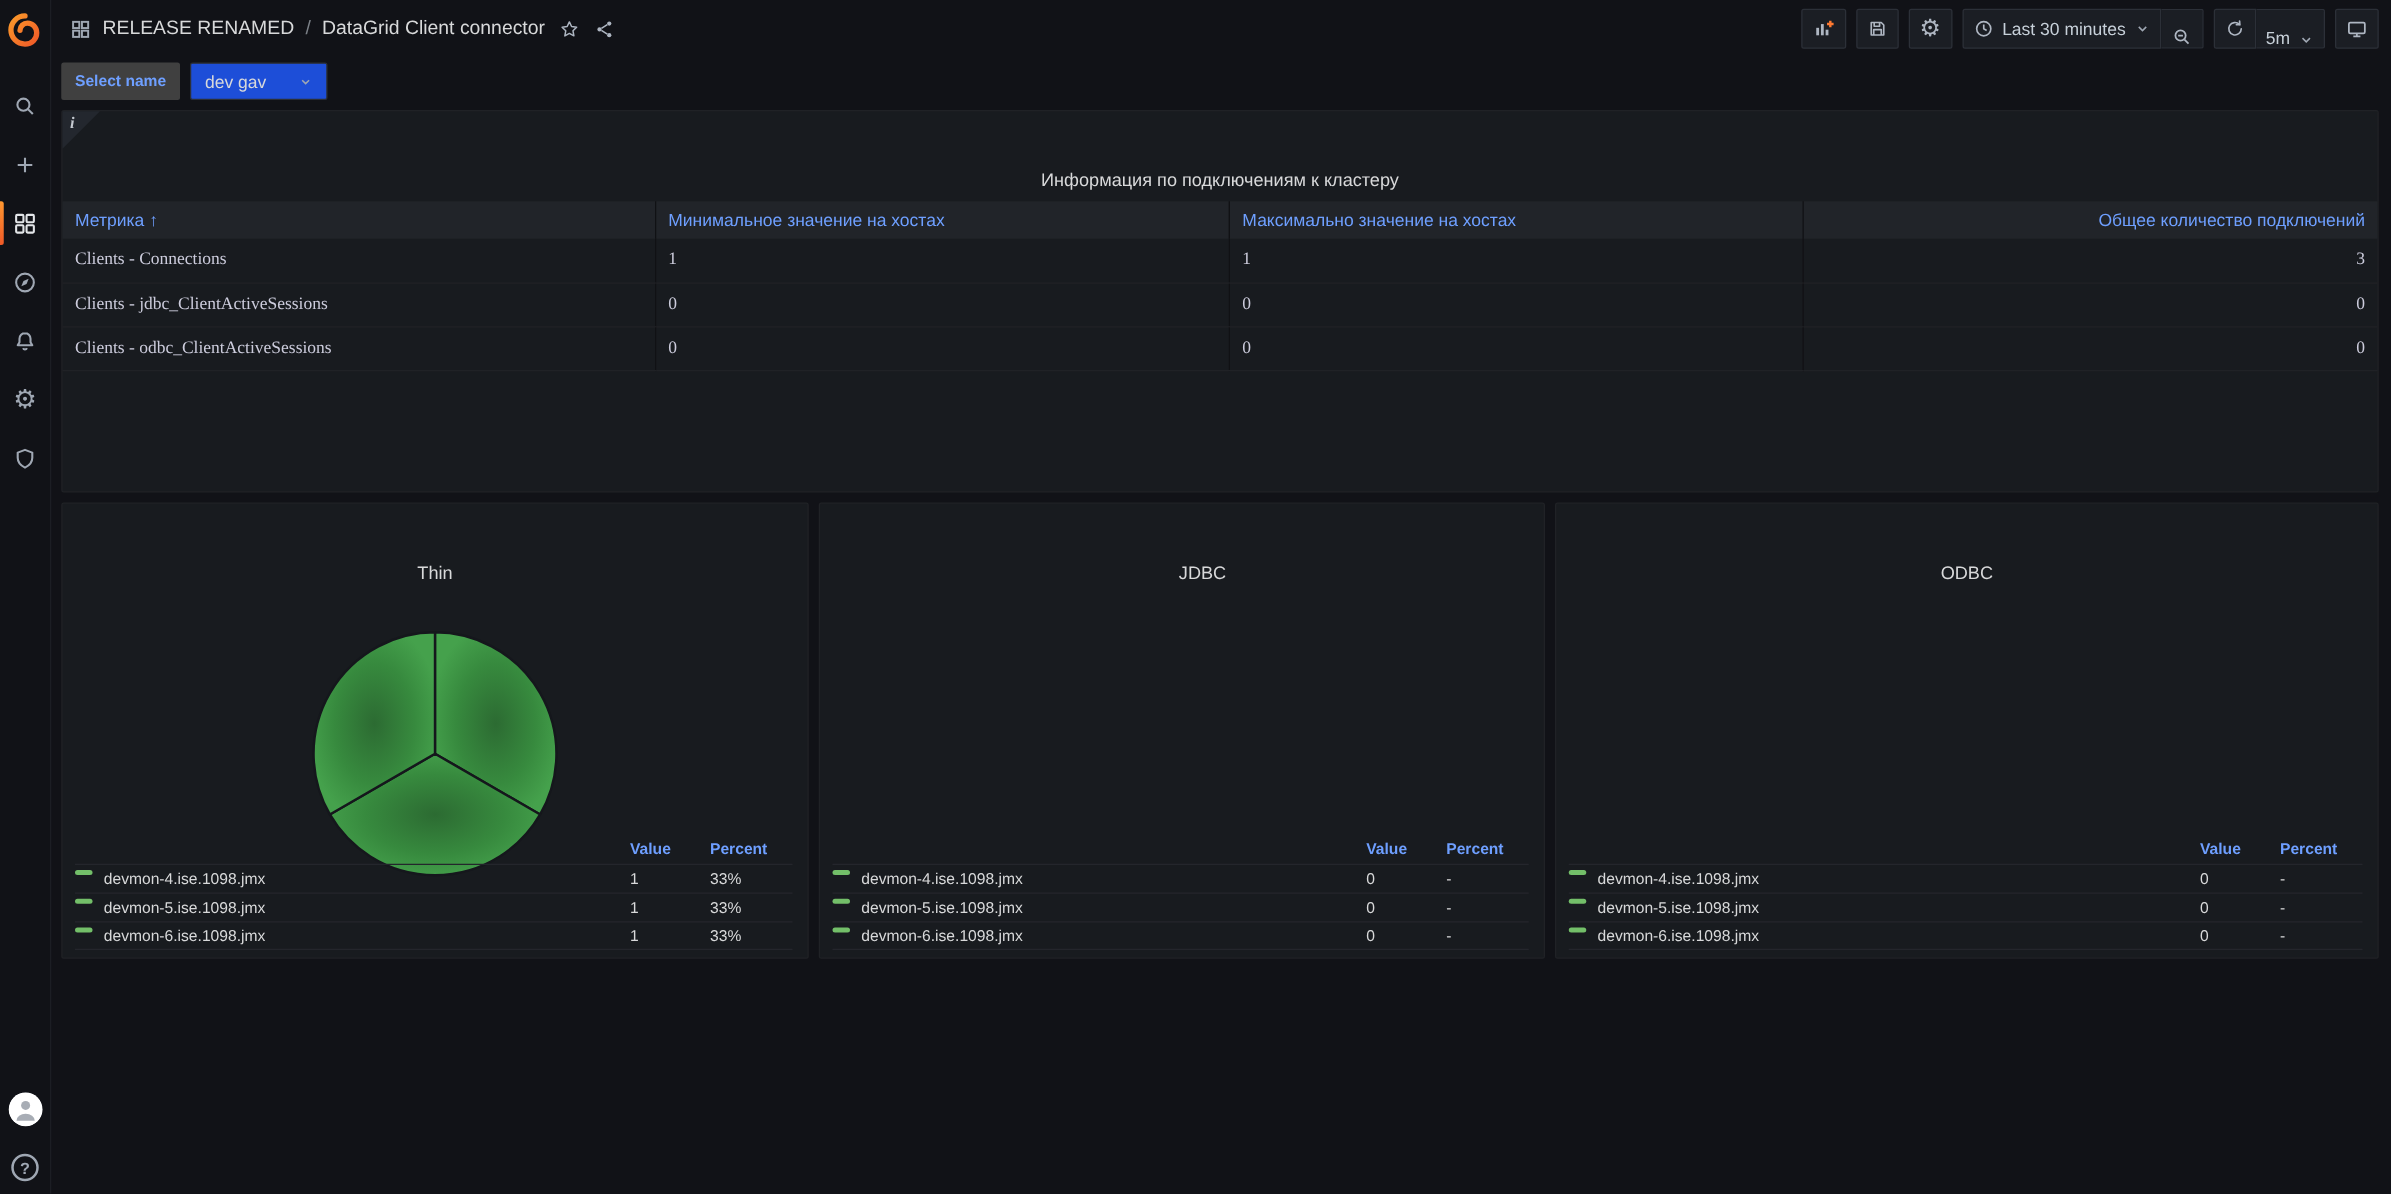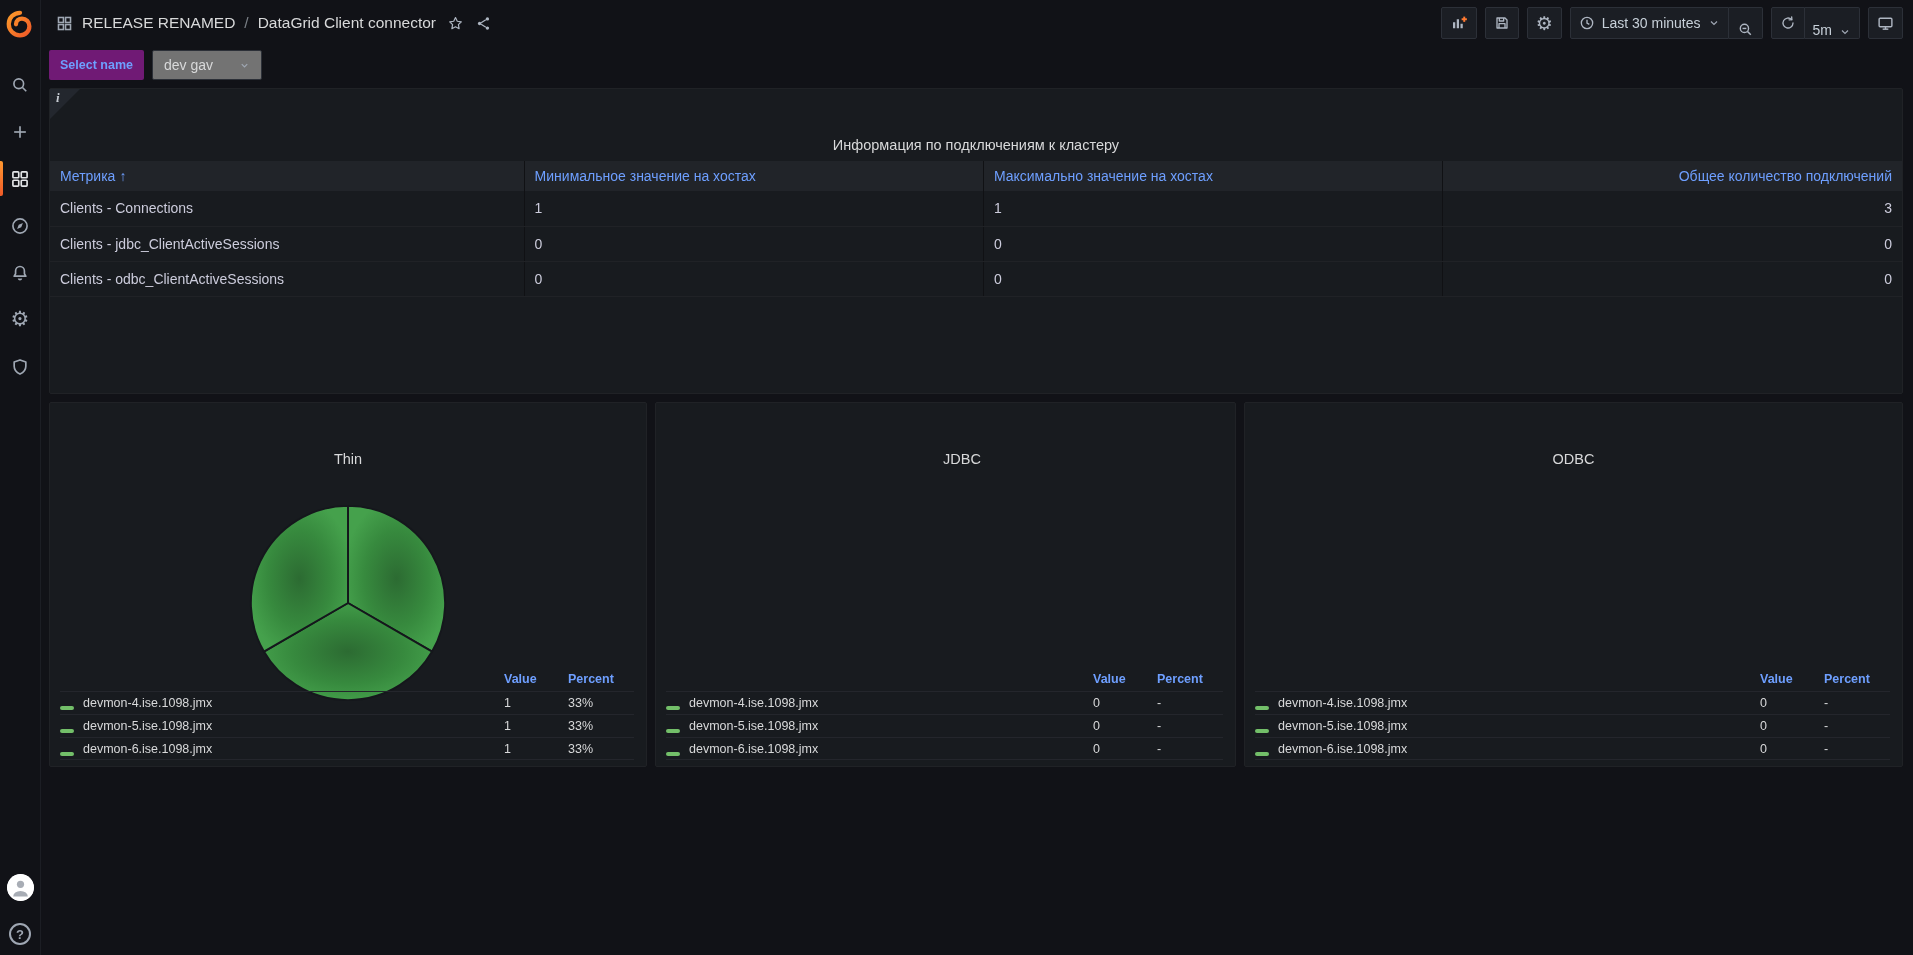--- a/index.html
+++ b/index.html
@@ -36,53 +36,53 @@
   .btn { height:32px; min-width:32px; background:#1b1e24; border:1px solid #2c3038; border-radius:2px;
     display:flex; align-items:center; justify-content:center; color:#aeb6c2; padding:0 8px; cursor:pointer; gap:7px; }
   .btn .txt { color:#c7d0d9; font-size:14px; }
   .btn-group { display:flex; }
   .btn-group .btn { border-radius:0; }
   .btn-group .btn:first-child { border-radius:2px 0 0 2px;justify-content:center; }
   .btn-group .btn:last-child { border-radius:0 2px 2px 0; border-left:none;align-items:flex-end; }
   .gear-glyph { font-size:19px; line-height:1; font-family:"DejaVu Sans", sans-serif; }
   
   .submenu { display:flex; align-items:center; gap:8px; padding:4px 0 8px 8px; }
-  .var-label { height:30px; background:#701a75; color:#6e9fff; font-weight:700; font-size:12.5px;
+  .var-label { height:30px; background:#404040; color:#6e9fff; font-weight:700; font-size:12.5px;
     display:flex; align-items:center; padding:0 11px; border-radius:2px; cursor:pointer;text-align:right; }
   .var-value { height:30px; display:flex; align-items:center; gap:26px; padding:0 11px;
-    border:1px solid #2c3038; border-radius:2px; background:#737373; color:#d8d9da; font-size:14px; cursor:pointer; }
+    border:1px solid #2c3038; border-radius:2px; background:#1d4ed8; color:#d8d9da; font-size:14px; cursor:pointer; }
   .var-value .chev { color:#9fa7b3; display:flex; }
   
   .panel { background:#181b1f; border:1px solid #202226; border-radius:2px; position:relative; }
   .panel-header { height:32px; display:flex; align-items:center; justify-content:center;
     font-size:14.5px; font-weight:500; color:#d8d9da; cursor:pointer;margin-top:40px; }
   .info-corner { position:absolute; top:0; left:0; width:0; height:0;
     border-top:30px solid #23272e; border-right:30px solid transparent; }
   .info-i { position:absolute; top:1px; left:6px; font:italic 700 13px "Liberation Serif", serif; color:#c5cad1; }
   .table-panel { margin:0 10px 0 8px; height:306px; }
   table.grafana-table { width:100%; border-collapse:collapse; table-layout:fixed; }
   .grafana-table th { height:30px; background:#212429; color:#6e9fff; font-weight:500; font-size:14px;
     text-align:left; padding:0 10px; border-right:1px solid #101114; cursor:pointer; }
   .grafana-table th:last-child { text-align:right; border-right:none; }
   .grafana-table td { height:35px; padding:0 10px; color:#ccccdc; font-size:14px;
-    border-bottom:1px solid #202226; border-right:1px solid #101114; }
+    border-bottom:1px solid #202226; border-right:1px solid #101114;font-family:Liberation Serif, serif; }
   .grafana-table td:last-child { text-align:right; border-right:none; }
   .sort-arrow { margin-left:4px; }
   
   .pie-row { display:flex; gap:8px; margin:8px 10px 0 8px; height:365px; }
   .pie-panel { position:relative; }
   .pie-panel.p0 { flex:0 0 598px; }
   .pie-panel.p1 { flex:0 0 581px;padding-left:33px; }
   .pie-panel.p2 { flex:1 1 auto; }
   .pie-svg { display:block; margin:26px auto 0; }
   .legend { position:absolute; left:10px; right:12px; bottom:6px; font-size:12.5px; }
   .legend-head { display:flex; height:24px; align-items:center; color:#6e9fff; font-weight:700; }
   .legend-row { display:flex; height:23px; align-items:center; border-top:1px solid #24262c; color:#d8d9da; }
   .legend-row:last-child { border-bottom:1px solid #24262c; }
-  .l-name { flex:1; display:flex; align-items:flex-end; gap:9px; cursor:pointer; }
+  .l-name { flex:1; display:flex; align-items:flex-start; gap:9px; cursor:pointer; }
   .l-marker { width:14px; height:4px; border-radius:2px; background:#73bf69; flex:0 0 auto; }
   .l-val { width:64px; }
   .l-pct { width:66px; }
   svg { display:block; }
 </style>
 </head>
 <body>
 
 <svg width="0" height="0" style="position:absolute">
   <defs>

